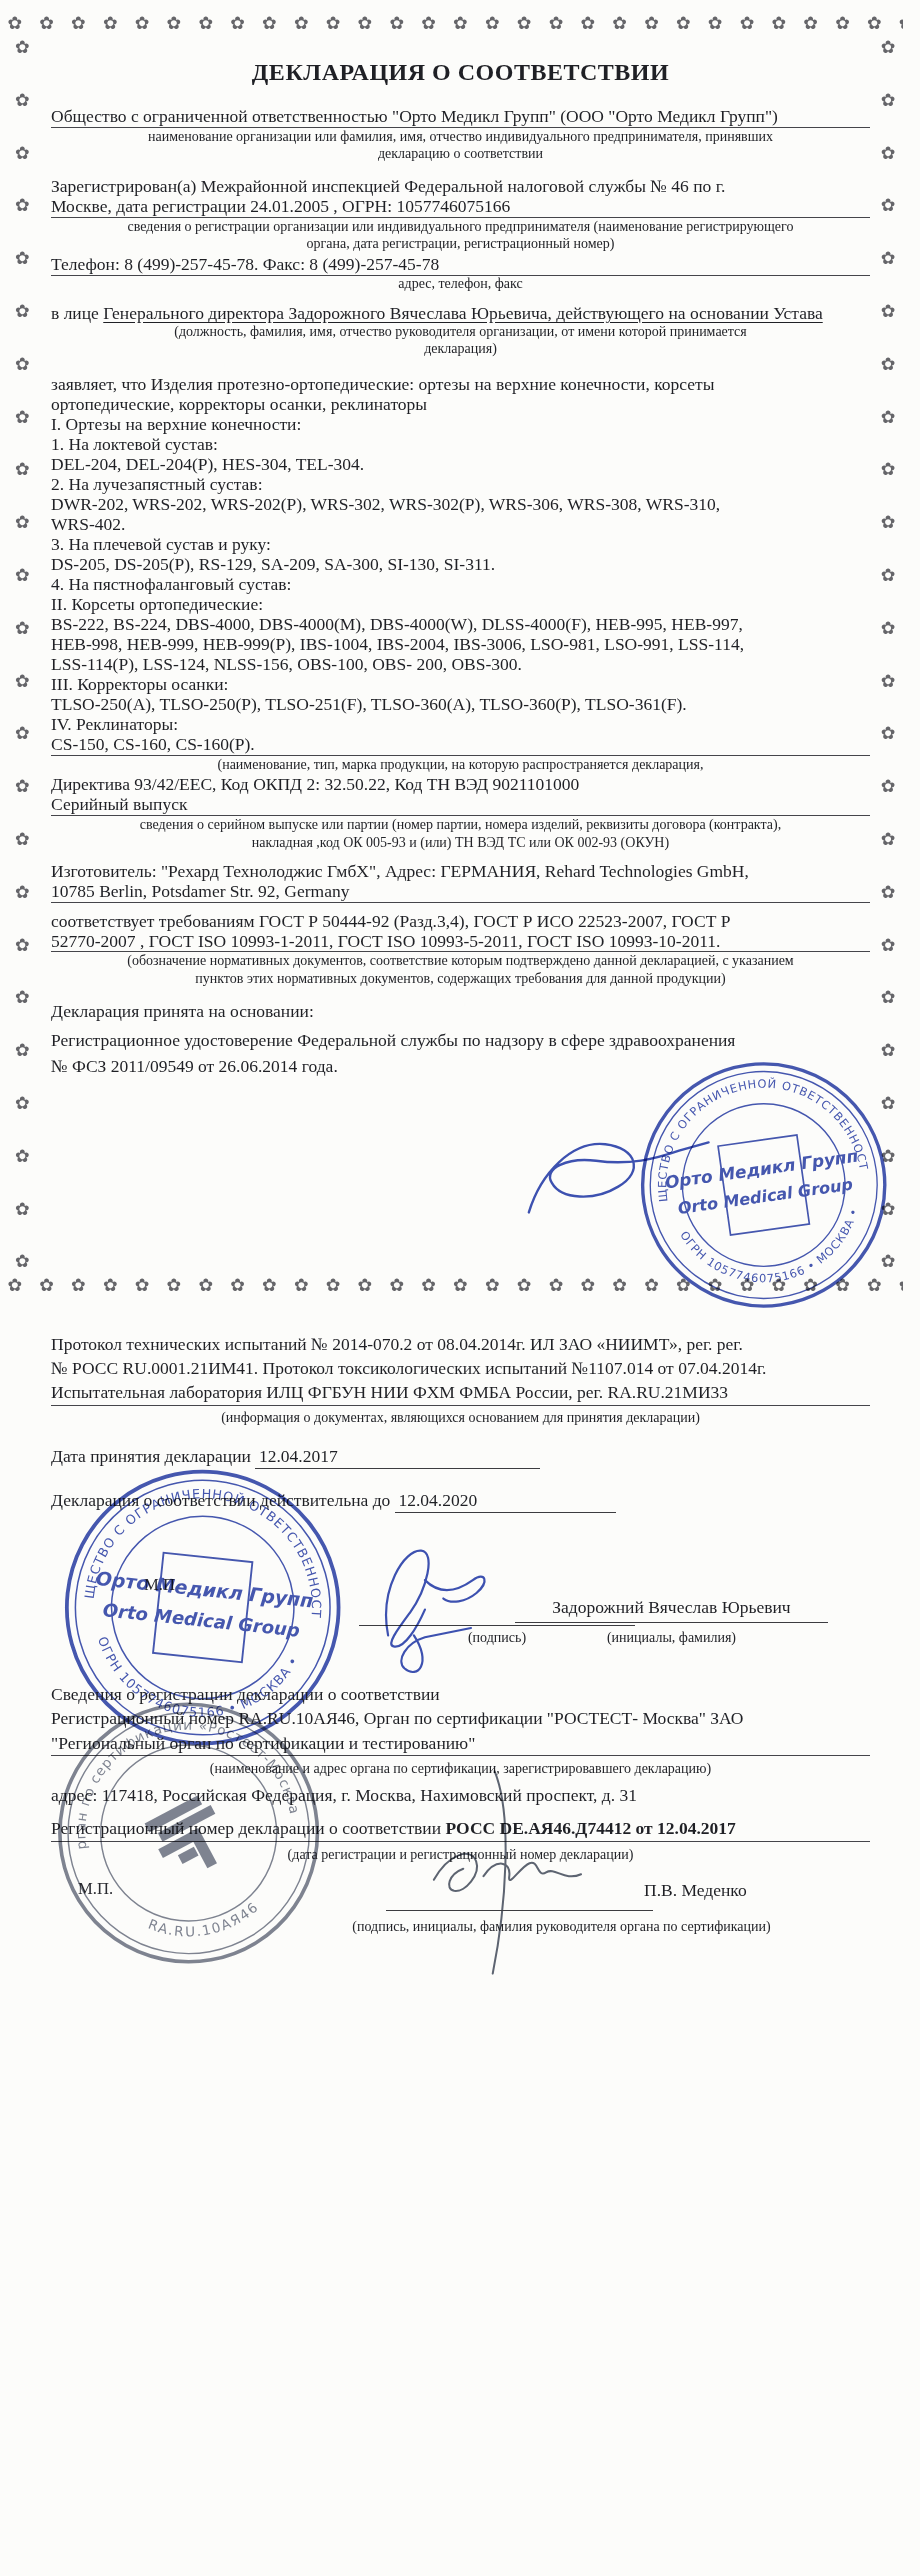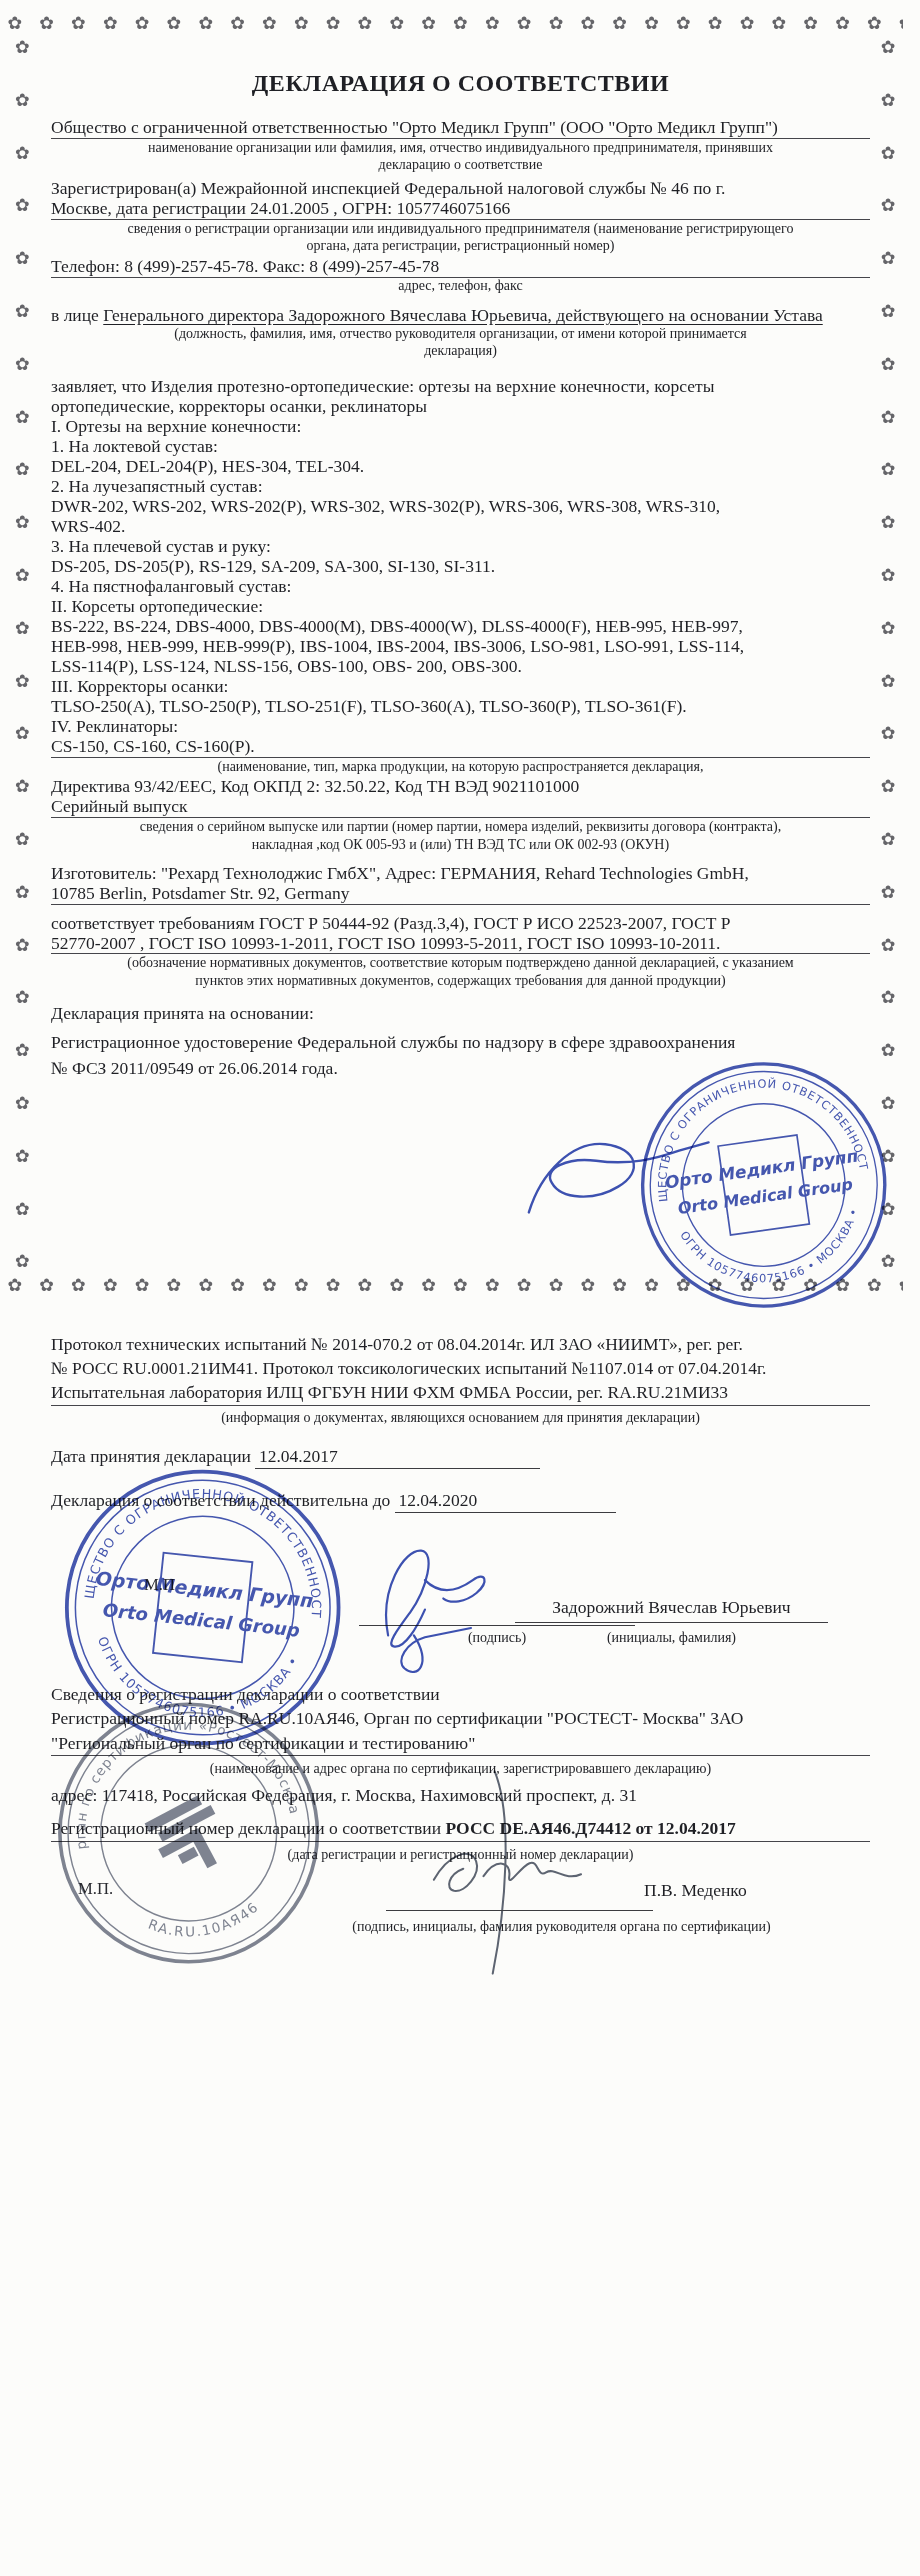--- a/index.html
+++ b/index.html
@@ -11,21 +11,21 @@
   
   .orn { position:absolute; color:#4b4b50; opacity:.85; font-size:17.5px;
          letter-spacing:6.4px; overflow:hidden; white-space:nowrap; user-select:none; }
   .orn-top    { left:7.4px;   top:13px;   width:896px; height:25px; }
   .orn-bottom { left:7.4px;   top:1275px; width:896px; height:25px; }
   .orn-left, .orn-right { width:25px; height:1240px; top:37px;
          writing-mode:vertical-rl; text-orientation:upright; }
   .orn-left  { left:7.4px; }
   .orn-right { left:873px; }
   
-  .doc-body { position:absolute; left:51px; top:57px; width:819px; }
+  .doc-body { position:absolute; left:51px; top:46px; width:819px; }
   .ttl { text-align:center; font-weight:bold; font-size:24px; margin:13px 0 20px 0; letter-spacing:0.5px; }
   .p   { margin:0; font-size:17.5px; line-height:20px; white-space:nowrap; }
   .small { margin:0.9px 0; font-size:14px; line-height:16.6px; text-align:center; color:#232429; }
   .rule  { border-bottom:1.2px solid #45454a; padding-bottom:0.9px; }
   .ul    { text-decoration:underline; text-underline-offset:2.8px; }
   .sp6 { height:5.5px; } .sp8 { height:7.4px; } .sp10 { height:9.2px; } .sp14 { height:13px; }
   
   .abs { position:absolute; font-size:17.5px; line-height:20px; }
   .absmall { position:absolute; font-size:14px; line-height:16.6px; text-align:center; color:#232429; }
   .dateval { display:inline-block; border-bottom:1.1px solid #3c3c40; padding:0 5.5px 1.8px 3.7px; }
@@ -46,23 +46,23 @@
   <div class="orn orn-top">✿ ✿ ✿ ✿ ✿ ✿ ✿ ✿ ✿ ✿ ✿ ✿ ✿ ✿ ✿ ✿ ✿ ✿ ✿ ✿ ✿ ✿ ✿ ✿ ✿ ✿ ✿ ✿ ✿ ✿ ✿ ✿ ✿ ✿ ✿ ✿ ✿ ✿ ✿ ✿ ✿ ✿ ✿ ✿ </div>
   <div class="orn orn-bottom">✿ ✿ ✿ ✿ ✿ ✿ ✿ ✿ ✿ ✿ ✿ ✿ ✿ ✿ ✿ ✿ ✿ ✿ ✿ ✿ ✿ ✿ ✿ ✿ ✿ ✿ ✿ ✿ ✿ ✿ ✿ ✿ ✿ ✿ ✿ ✿ ✿ ✿ ✿ ✿ ✿ ✿ ✿ ✿ </div>
   <div class="orn orn-left">✿ ✿ ✿ ✿ ✿ ✿ ✿ ✿ ✿ ✿ ✿ ✿ ✿ ✿ ✿ ✿ ✿ ✿ ✿ ✿ ✿ ✿ ✿ ✿ ✿ ✿ ✿ ✿ ✿ ✿ ✿ ✿ ✿ ✿ ✿ ✿ ✿ ✿ ✿ ✿ ✿ ✿ ✿ ✿ ✿ ✿ ✿ ✿ ✿ ✿ ✿ ✿ </div>
   <div class="orn orn-right">✿ ✿ ✿ ✿ ✿ ✿ ✿ ✿ ✿ ✿ ✿ ✿ ✿ ✿ ✿ ✿ ✿ ✿ ✿ ✿ ✿ ✿ ✿ ✿ ✿ ✿ ✿ ✿ ✿ ✿ ✿ ✿ ✿ ✿ ✿ ✿ ✿ ✿ ✿ ✿ ✿ ✿ ✿ ✿ ✿ ✿ ✿ ✿ ✿ ✿ ✿ ✿ </div>
 
   <div class="doc-body">
     <div class="ttl">ДЕКЛАРАЦИЯ О СООТВЕТСТВИИ</div>
 
     <p class="p rule">Общество с ограниченной ответственностью "Орто Медикл Групп"  (ООО "Орто Медикл Групп")</p>
     <p class="small">наименование организации или фамилия, имя, отчество индивидуального предпринимателя, принявших</p>
-    <p class="small">декларацию о соответствие</p>
-
-    <p class="p" style="margin-top:4px">Зарегистрирован(а) Межрайонной инспекцией Федеральной налоговой службы № 46 по г.</p>
+    <p class="small">декларацию о соответствии</p>
+
+    <p class="p" style="margin-top:13px">Зарегистрирован(а) Межрайонной инспекцией Федеральной налоговой службы № 46 по г.</p>
     <p class="p rule">Москве, дата регистрации 24.01.2005 , ОГРН: 1057746075166</p>
     <p class="small">сведения о регистрации организации или индивидуального предпринимателя (наименование регистрирующего</p>
     <p class="small">органа, дата регистрации, регистрационный номер)</p>
 
     <p class="p rule">Телефон: 8 (499)-257-45-78. Факс: 8 (499)-257-45-78</p>
     <p class="small">адрес, телефон, факс</p>
 
     <div class="sp10"></div>
     <p class="p"><span>в лице </span><span class="ul">Генерального директора Задорожного Вячеслава Юрьевича, действующего на основании Устава</span></p>
     <p class="small">(должность, фамилия, имя, отчество руководителя организации, от имени которой принимается</p>

